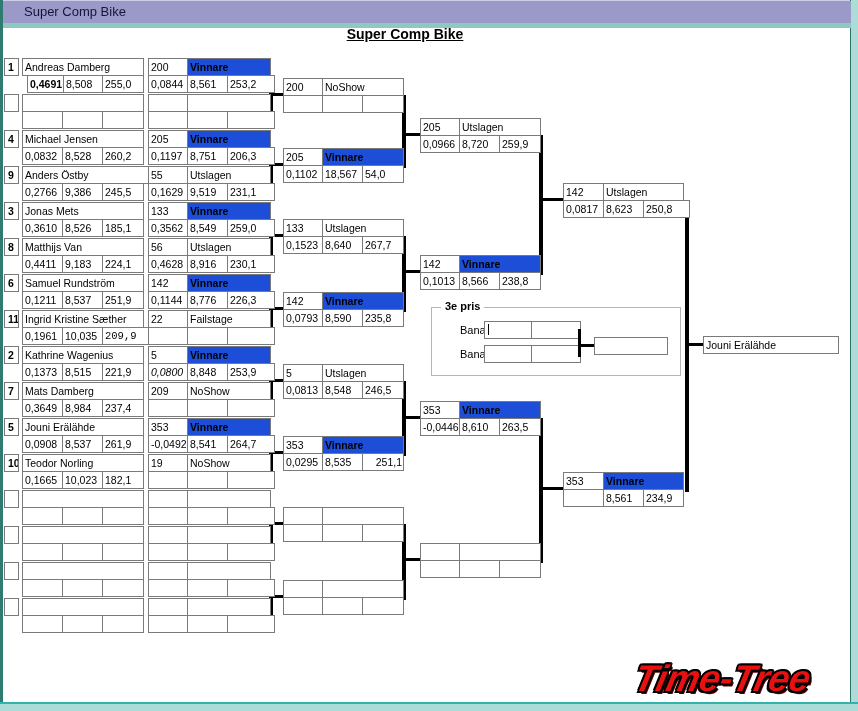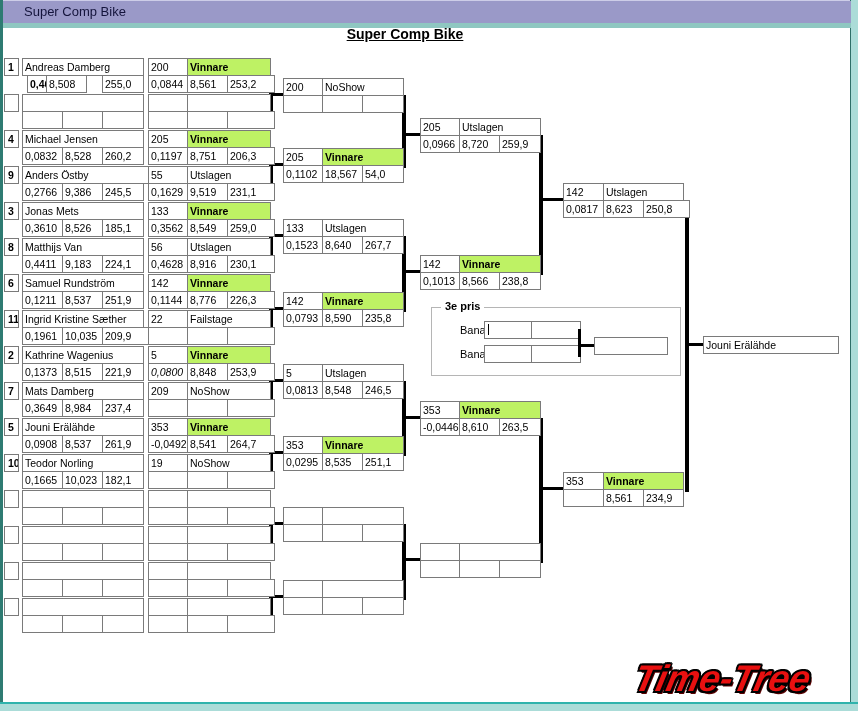--- a/index.html
+++ b/index.html
@@ -15,21 +15,21 @@
   .titlestrip{position:absolute;left:3px;top:23px;width:848px;height:5px;background:#8fc7c1;}
   
   .doc-title{position:absolute;left:0;top:26px;width:810px;text-align:center;
              font-size:14px;font-weight:bold;text-decoration:underline;color:#000;}
   .doc-date{position:absolute;left:0;top:41px;width:810px;text-align:center;
             font-size:13px;font-weight:bold;color:#000;}
   
   .cell{position:absolute;box-sizing:border-box;height:18px;border:1px solid #7a7a7a;background:#fff;
         font-size:10.5px;line-height:15px;padding:1px 1px 0 2px;white-space:nowrap;overflow:hidden;color:#000;}
   .seedc{font-weight:bold;padding-left:3px;}
-  .win{background:#bef264;font-weight:bold;}
+  .win{background:#1d4ed8;font-weight:bold;}
   .conn{position:absolute;background:#000;z-index:1;}
   
   .prize-frame{position:absolute;left:431px;top:307px;width:248px;height:67px;border:1px solid #b5b5b5;}
   .prize-label{position:absolute;left:441px;top:300px;background:#fff;padding:0 4px;
                font-size:11px;font-weight:bold;color:#000;}
   .lane-label{position:absolute;font-size:11px;color:#000;padding-left:12px;}
   .caret{position:absolute;left:488px;top:324px;width:1px;height:11px;background:#000;z-index:3;}
   
   .winner-box{position:absolute;left:703px;top:336px;width:136px;height:18px;z-index:2;}
   .logo{position:absolute;left:595px;top:658px;width:255px;height:42px;text-align:center;
@@ -64,21 +64,21 @@
   <div class="cell" style="left:531px;top:345px;width:50px;"></div>
   <div class="cell" style="left:594px;top:337px;width:74px;"></div>
   <div class="caret"></div>
 
   <div class="cell winner-box">Jouni Erälähde</div>
 
   <div class="logo">Time-Tree</div>
 <div class="cell seedc" style="left: 4px; top: 58px; width: 15px; z-index: 2;">1</div>
     <div class="cell" style="left: 22px; top: 58px; width: 122px; z-index: 2;">Andreas Damberg</div>
     <div class="cell" style="left: 27px; top: 75px; width: 41px; z-index: 2; font-weight: bold;">0,4691</div>
-    <div class="cell" style="left: 46px; top: 75px; width: 41px; z-index: 2;">8,508</div>
+    <div class="cell" style="left: 63px; top: 75px; width: 41px; z-index: 2;">8,508</div>
     <div class="cell" style="left: 102px; top: 75px; width: 42px; z-index: 2;">255,0</div>
     <div class="cell" style="left: 148px; top: 58px; width: 40px; z-index: 2;">200</div>
     <div class="cell win" style="left: 187px; top: 58px; width: 84px; z-index: 2;">Vinnare</div>
     <div class="cell" style="left: 148px; top: 75px; width: 40px; z-index: 2;">0,0844</div>
     <div class="cell" style="left: 187px; top: 75px; width: 41px; z-index: 2;">8,561</div>
     <div class="cell" style="left: 227px; top: 75px; width: 48px; z-index: 2;">253,2</div>
     <div class="cell seedc" style="left: 4px; top: 94px; width: 15px; z-index: 2;"></div>
     <div class="cell" style="left: 22px; top: 94px; width: 122px; z-index: 2;"></div>
     <div class="cell" style="left: 22px; top: 111px; width: 41px; z-index: 2;"></div>
     <div class="cell" style="left: 62px; top: 111px; width: 41px; z-index: 2;"></div>
@@ -135,21 +135,21 @@
     <div class="cell" style="left: 102px; top: 291px; width: 42px; z-index: 2;">251,9</div>
     <div class="cell" style="left: 148px; top: 274px; width: 40px; z-index: 2;">142</div>
     <div class="cell win" style="left: 187px; top: 274px; width: 84px; z-index: 2;">Vinnare</div>
     <div class="cell" style="left: 148px; top: 291px; width: 40px; z-index: 2;">0,1144</div>
     <div class="cell" style="left: 187px; top: 291px; width: 41px; z-index: 2;">8,776</div>
     <div class="cell" style="left: 227px; top: 291px; width: 48px; z-index: 2;">226,3</div>
     <div class="cell seedc" style="left: 4px; top: 310px; width: 15px; z-index: 2;">11</div>
     <div class="cell" style="left: 22px; top: 310px; width: 122px; z-index: 2;">Ingrid Kristine Sæther</div>
     <div class="cell" style="left: 22px; top: 327px; width: 41px; z-index: 2;">0,1961</div>
     <div class="cell" style="left: 62px; top: 327px; width: 41px; z-index: 2;">10,035</div>
-    <div class="cell" style="left: 102px; top: 327px; width: 60px; z-index: 2;">209,9</div>
+    <div class="cell" style="left: 102px; top: 327px; width: 60px; z-index: 2; font-family: Liberation Mono, monospace;">209,9</div>
     <div class="cell" style="left: 148px; top: 310px; width: 40px; z-index: 2;">22</div>
     <div class="cell" style="left: 187px; top: 310px; width: 84px; z-index: 2;">Failstage</div>
     <div class="cell" style="left: 148px; top: 327px; width: 40px; z-index: 2;"></div>
     <div class="cell" style="left: 187px; top: 327px; width: 41px; z-index: 2;"></div>
     <div class="cell" style="left: 227px; top: 327px; width: 48px; z-index: 2;"></div>
     <div class="cell seedc" style="left: 4px; top: 346px; width: 15px; z-index: 2;">2</div>
     <div class="cell" style="left: 22px; top: 346px; width: 122px; z-index: 2;">Kathrine Wagenius</div>
     <div class="cell" style="left: 22px; top: 363px; width: 41px; z-index: 2;">0,1373</div>
     <div class="cell" style="left: 62px; top: 363px; width: 41px; z-index: 2;">8,515</div>
     <div class="cell" style="left: 102px; top: 363px; width: 42px; z-index: 2;">221,9</div>
@@ -250,21 +250,21 @@
     <div class="cell" style="left: 362px; top: 309px; width: 42px; z-index: 2;">235,8</div>
     <div class="cell" style="left: 283px; top: 364px; width: 40px; z-index: 2;">5</div>
     <div class="cell" style="left: 322px; top: 364px; width: 82px; z-index: 2;">Utslagen</div>
     <div class="cell" style="left: 283px; top: 381px; width: 40px; z-index: 2;">0,0813</div>
     <div class="cell" style="left: 322px; top: 381px; width: 41px; z-index: 2;">8,548</div>
     <div class="cell" style="left: 362px; top: 381px; width: 42px; z-index: 2;">246,5</div>
     <div class="cell" style="left: 283px; top: 436px; width: 40px; z-index: 2;">353</div>
     <div class="cell win" style="left: 322px; top: 436px; width: 82px; z-index: 2;">Vinnare</div>
     <div class="cell" style="left: 283px; top: 453px; width: 40px; z-index: 2;">0,0295</div>
     <div class="cell" style="left: 322px; top: 453px; width: 41px; z-index: 2;">8,535</div>
-    <div class="cell" style="left: 362px; top: 453px; width: 42px; z-index: 2;">251,1</div>
+    <div class="cell" style="left: 362px; top: 453px; width: 42px; z-index: 2; text-align: right;">251,1</div>
     <div class="cell" style="left: 283px; top: 507px; width: 40px; z-index: 2;"></div>
     <div class="cell" style="left: 322px; top: 507px; width: 82px; z-index: 2;"></div>
     <div class="cell" style="left: 283px; top: 524px; width: 40px; z-index: 2;"></div>
     <div class="cell" style="left: 322px; top: 524px; width: 41px; z-index: 2;"></div>
     <div class="cell" style="left: 362px; top: 524px; width: 42px; z-index: 2;"></div>
     <div class="cell" style="left: 283px; top: 580px; width: 40px; z-index: 2;"></div>
     <div class="cell" style="left: 322px; top: 580px; width: 82px; z-index: 2;"></div>
     <div class="cell" style="left: 283px; top: 597px; width: 40px; z-index: 2;"></div>
     <div class="cell" style="left: 322px; top: 597px; width: 41px; z-index: 2;"></div>
     <div class="cell" style="left: 362px; top: 597px; width: 42px; z-index: 2;"></div>

